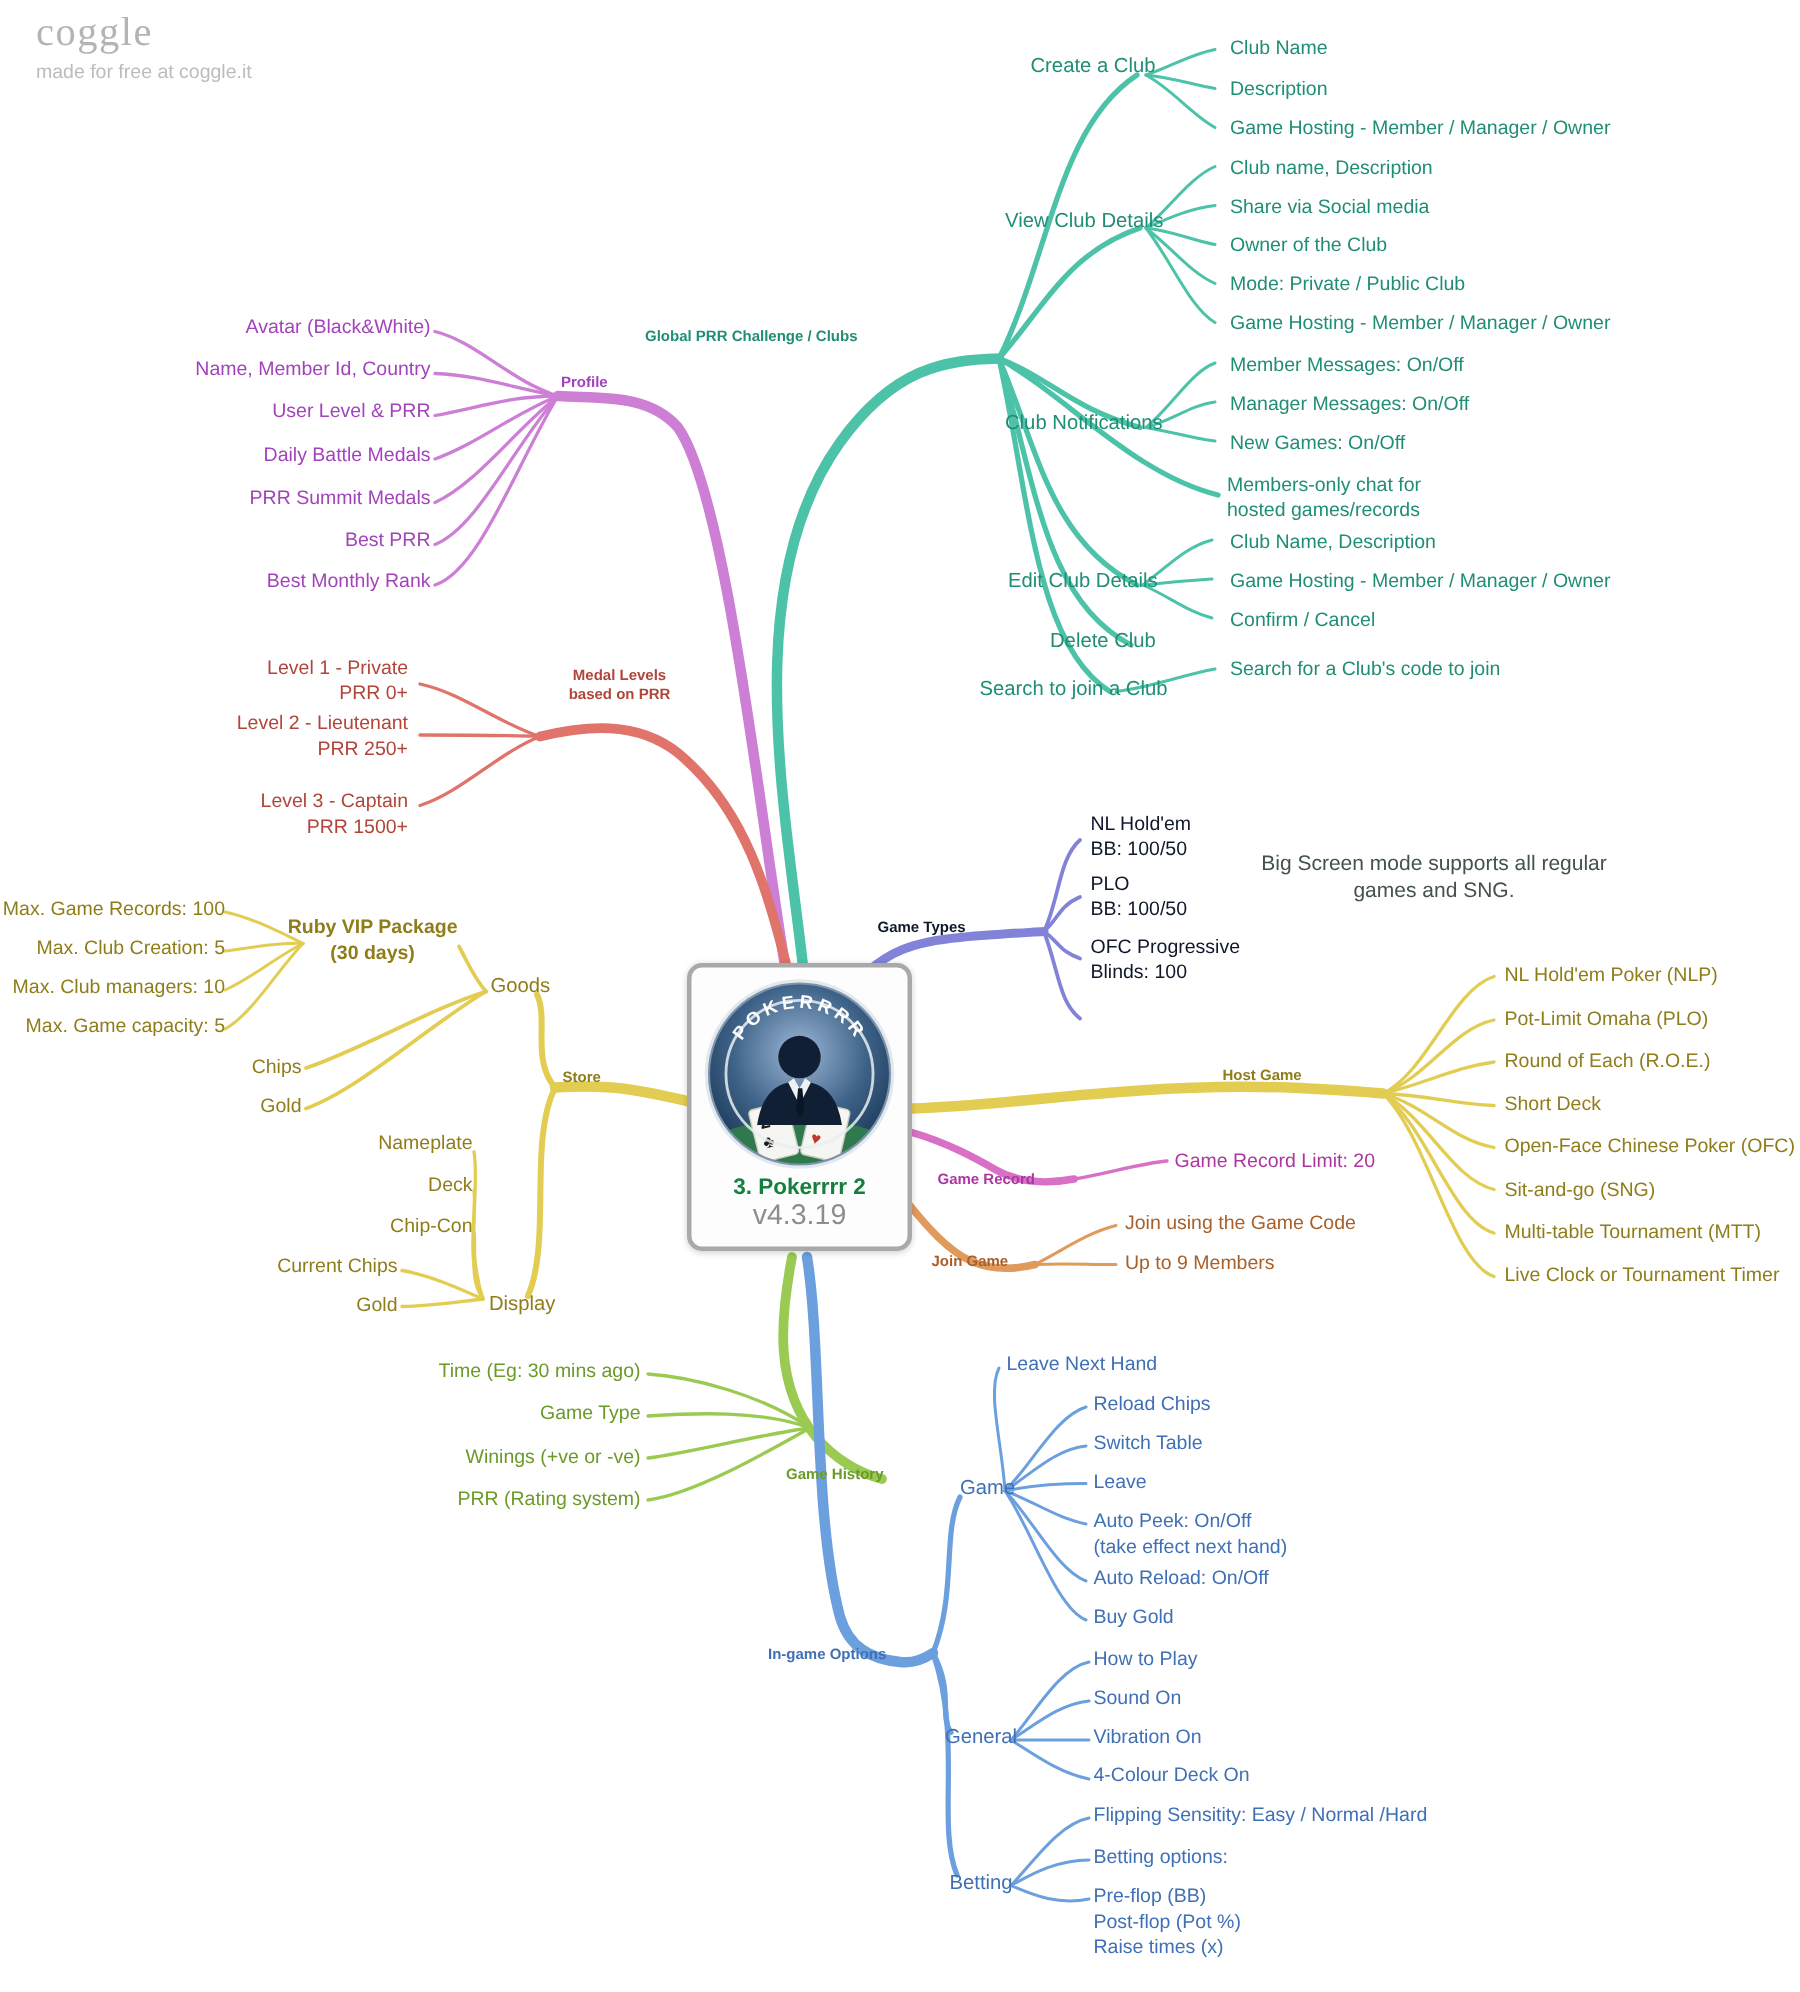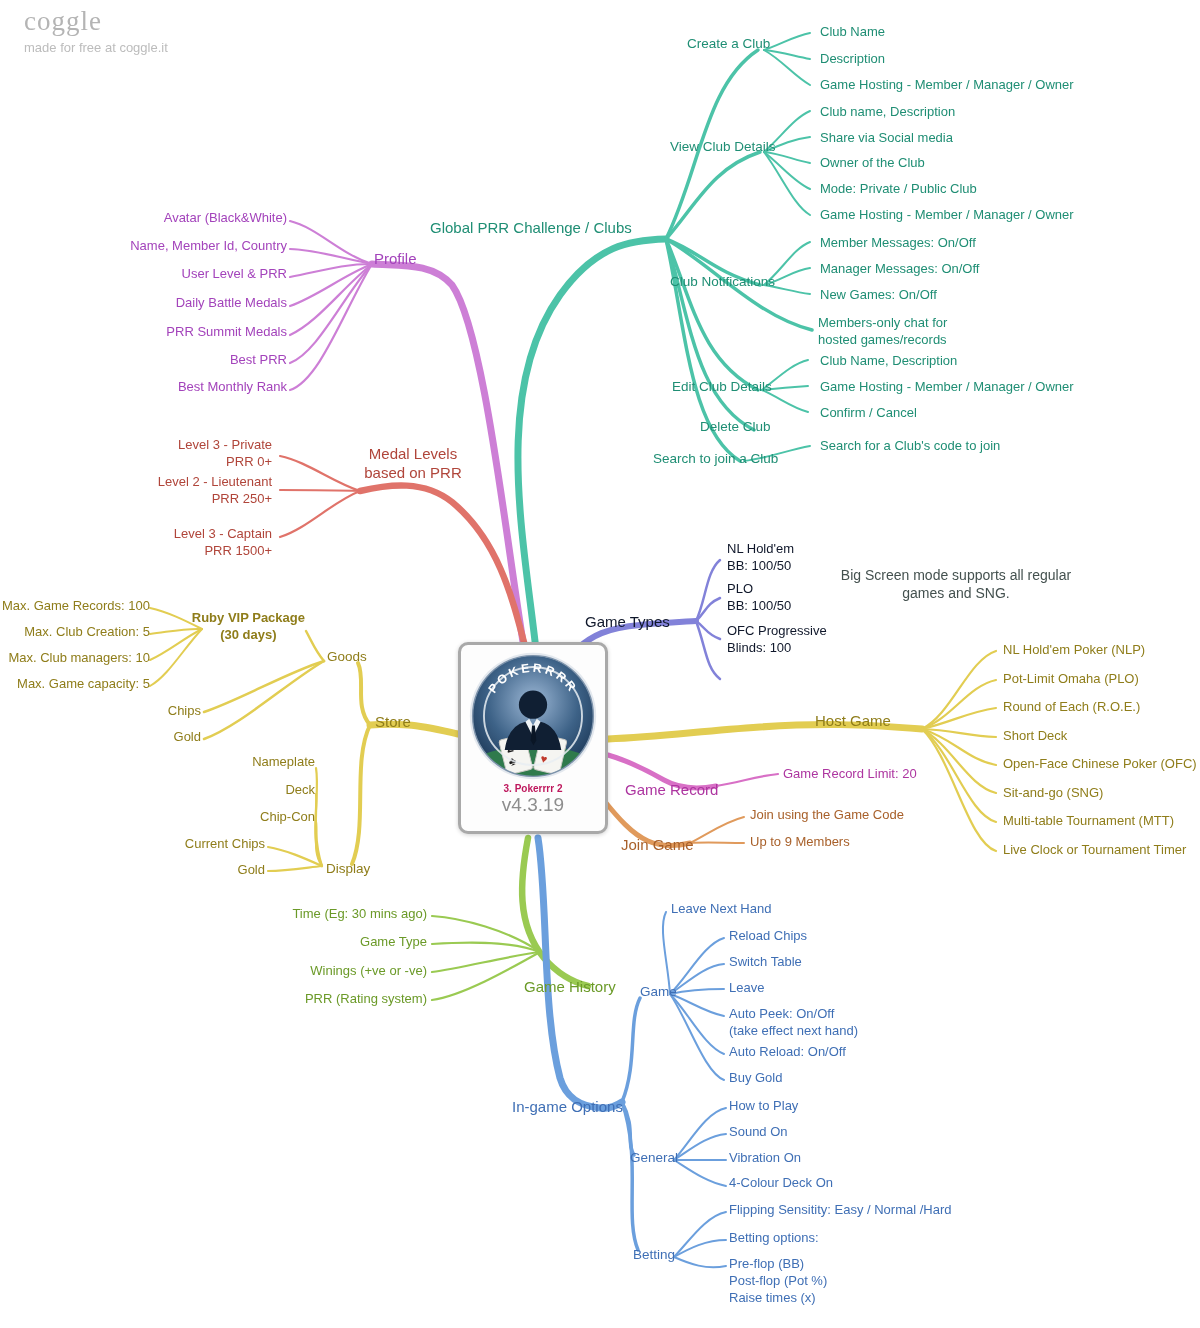--- a/index.html
+++ b/index.html
@@ -2,40 +2,40 @@
 <html><head>
 <meta charset="utf-8">
 <style>
   * { margin:0; padding:0; box-sizing:border-box; }
   html,body { background:#fff; }
   body { font-family:"Liberation Sans","DejaVu Sans",sans-serif; }
   .canvas { position:relative; width:1200px; height:1328px; background:#fff; overflow:hidden; }
   .curves { position:absolute; left:0; top:0; z-index:0; }
   .lbl { position:absolute; font-size:13px; line-height:1.32; white-space:pre-line; z-index:2; }
   .sub { position:absolute; font-size:13.5px; white-space:nowrap; z-index:2; }
-  .branch { position:absolute; font-size:15px; font-weight:normal; white-space:pre-line; z-index:2; line-height:1.25; }
+  .branch { position:absolute; font-size:10px; font-weight:bold; white-space:pre-line; z-index:2; line-height:1.25; }
   .r { text-align:right; }
   .ctr { text-align:center; }
   .b { font-weight:bold; }
   .c-teal { color:#1f8e74; }
   .c-purple { color:#a343bb; }
   .c-red { color:#b0453a; }
   .c-olive { color:#8f7d1a; }
   .c-indigo { color:#0f172a; }
   .c-magenta { color:#ad35a0; }
   .c-orange { color:#a8602a; }
   .c-green { color:#6b9a28; }
   .c-blue { color:#3f6fb5; }
   .c-note { color:#44514f; font-size:14px; }
   .logo { position:absolute; left:24px; top:6px; font-family:"Liberation Serif","DejaVu Serif",serif; font-size:27px; color:#b4b4b4; letter-spacing:1px; z-index:2; }
   .tagline { position:absolute; left:24px; top:40px; font-size:13px; color:#bcbcbc; z-index:2; }
   .center-node { position:absolute; left:458px; top:642px; width:150px; height:192px; background:#fdfdfd;
     border:3px solid #a9a9a9; border-radius:10px; display:flex; flex-direction:column; align-items:center;
     padding-top:5px; z-index:3; box-shadow:0 1px 4px rgba(0,0,0,.18); }
-  .center-title { font-size:10px; font-weight:bold; color:#be185d; margin-top:1px; }
+  .center-title { font-size:15px; font-weight:bold; color:#15803d; margin-top:1px; }
   .center-version { font-size:19px; color:#8d8d8d; }
 </style>
 </head>
 <body>
 
 <div class="canvas">
 
   <svg class="curves" width="1200" height="1328" viewBox="0 0 1200 1328">
 
     <g stroke="#4cc3a8" fill="none" stroke-linecap="round">
@@ -221,21 +221,21 @@
   <div class="lbl r c-purple" style="right:913px;top:209px">Avatar (Black&amp;White)</div>
   <div class="lbl r c-purple" style="right:913px;top:237px">Name, Member Id, Country</div>
   <div class="lbl r c-purple" style="right:913px;top:265px">User Level &amp; PRR</div>
   <div class="lbl r c-purple" style="right:913px;top:294px">Daily Battle Medals</div>
   <div class="lbl r c-purple" style="right:913px;top:323px">PRR Summit Medals</div>
   <div class="lbl r c-purple" style="right:913px;top:351px">Best PRR</div>
   <div class="lbl r c-purple" style="right:913px;top:378px">Best Monthly Rank</div>
 
   <div class="branch ctr c-red" style="left:364px;top:445px;width:98px">Medal Levels
 based on PRR</div>
-  <div class="lbl r c-red" style="right:928px;top:436px">Level 3 - Private
+  <div class="lbl r c-red" style="right:928px;top:436px">Level 1 - Private
 PRR 0+</div>
   <div class="lbl r c-red" style="right:928px;top:473px">Level 2 - Lieutenant
 PRR 250+</div>
   <div class="lbl r c-red" style="right:928px;top:525px">Level 3 - Captain
 PRR 1500+</div>
 
   <div class="branch c-olive" style="left:375px;top:713px">Store</div>
   <div class="sub c-olive" style="left:327px;top:649px">Goods</div>
   <div class="lbl ctr b c-olive" style="right:895px;top:609px">Ruby VIP Package
 (30 days)</div>

